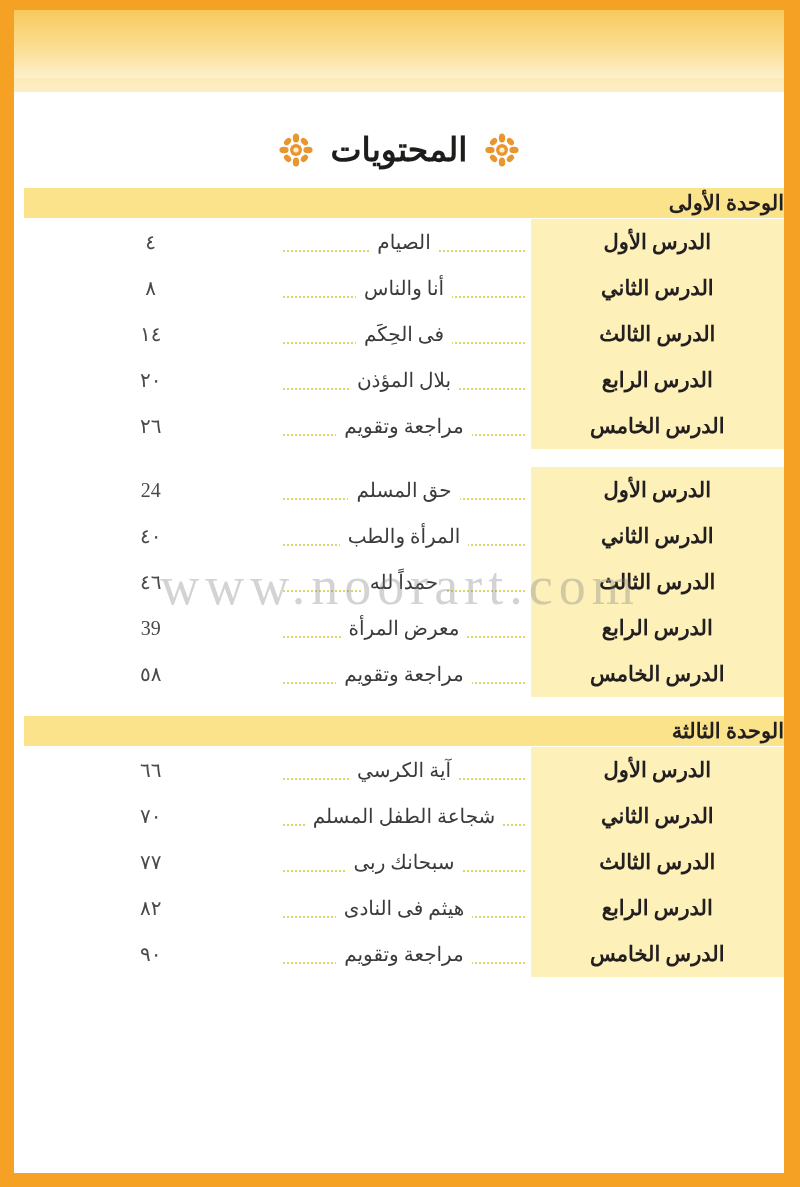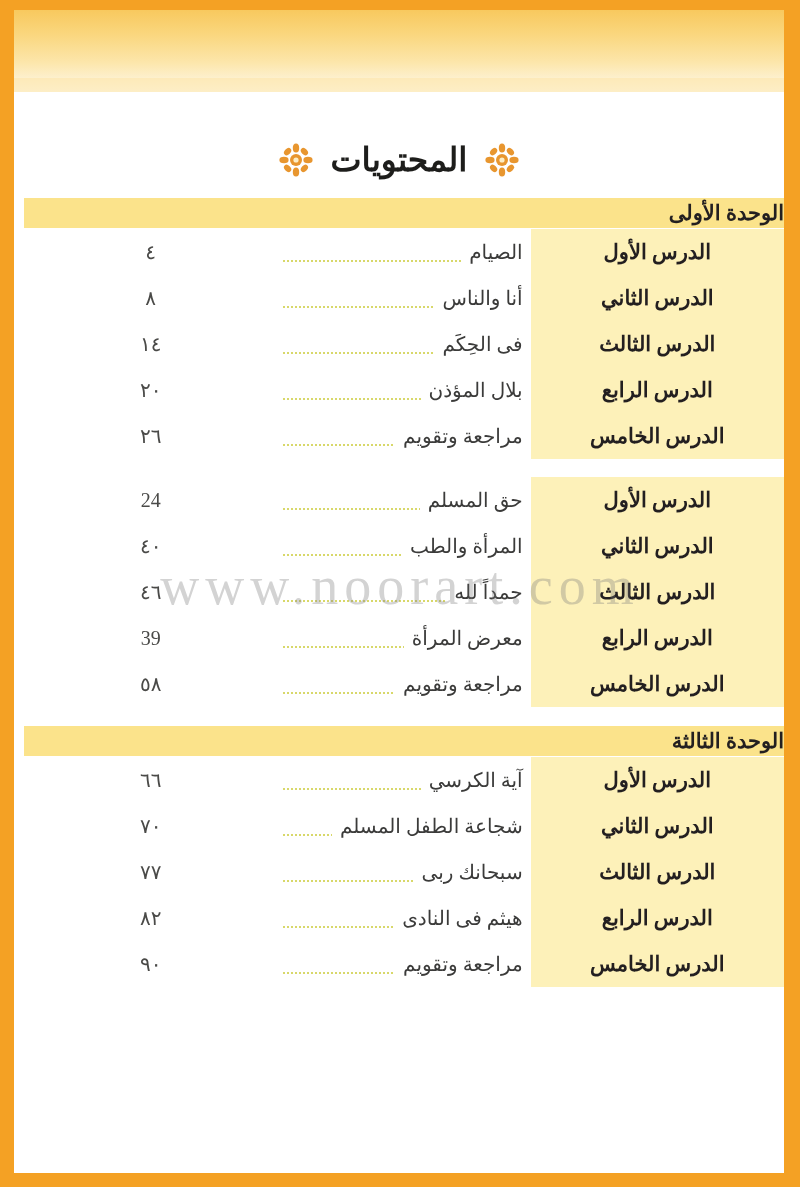--- a/index.html
+++ b/index.html
@@ -50,21 +50,21 @@
     left:14px;right:16px;top:92px;bottom:14px;
     background:#fff;
   }
 
   
   .title-row{
     display:flex;
     align-items:center;
     justify-content:center;
     gap:18px;
-    margin-top:48px;
+    margin-top:38px;
   }
   .title-text{
     font-size:33px;
     font-weight:bold;
     color:#1d1d1b;
     letter-spacing:0.5px;
     font-family:"Liberation Serif", serif;
   }
   .ornament{
     width:34px;height:34px;
@@ -104,21 +104,21 @@
   
   .lesson-row td{ height:46px; }
 
   .col-lesson{
     width:205px;
     background:#fdf1b9;
     text-align:center;
   }
   .col-title{
     width:390px;
-    text-align:right;
+    text-align:center;
     position:relative;
   }
   .col-page{
     width:165px;
     text-align:center;
   }
 
   .lesson-label{
     font-size:21px;
     font-weight:bold;

